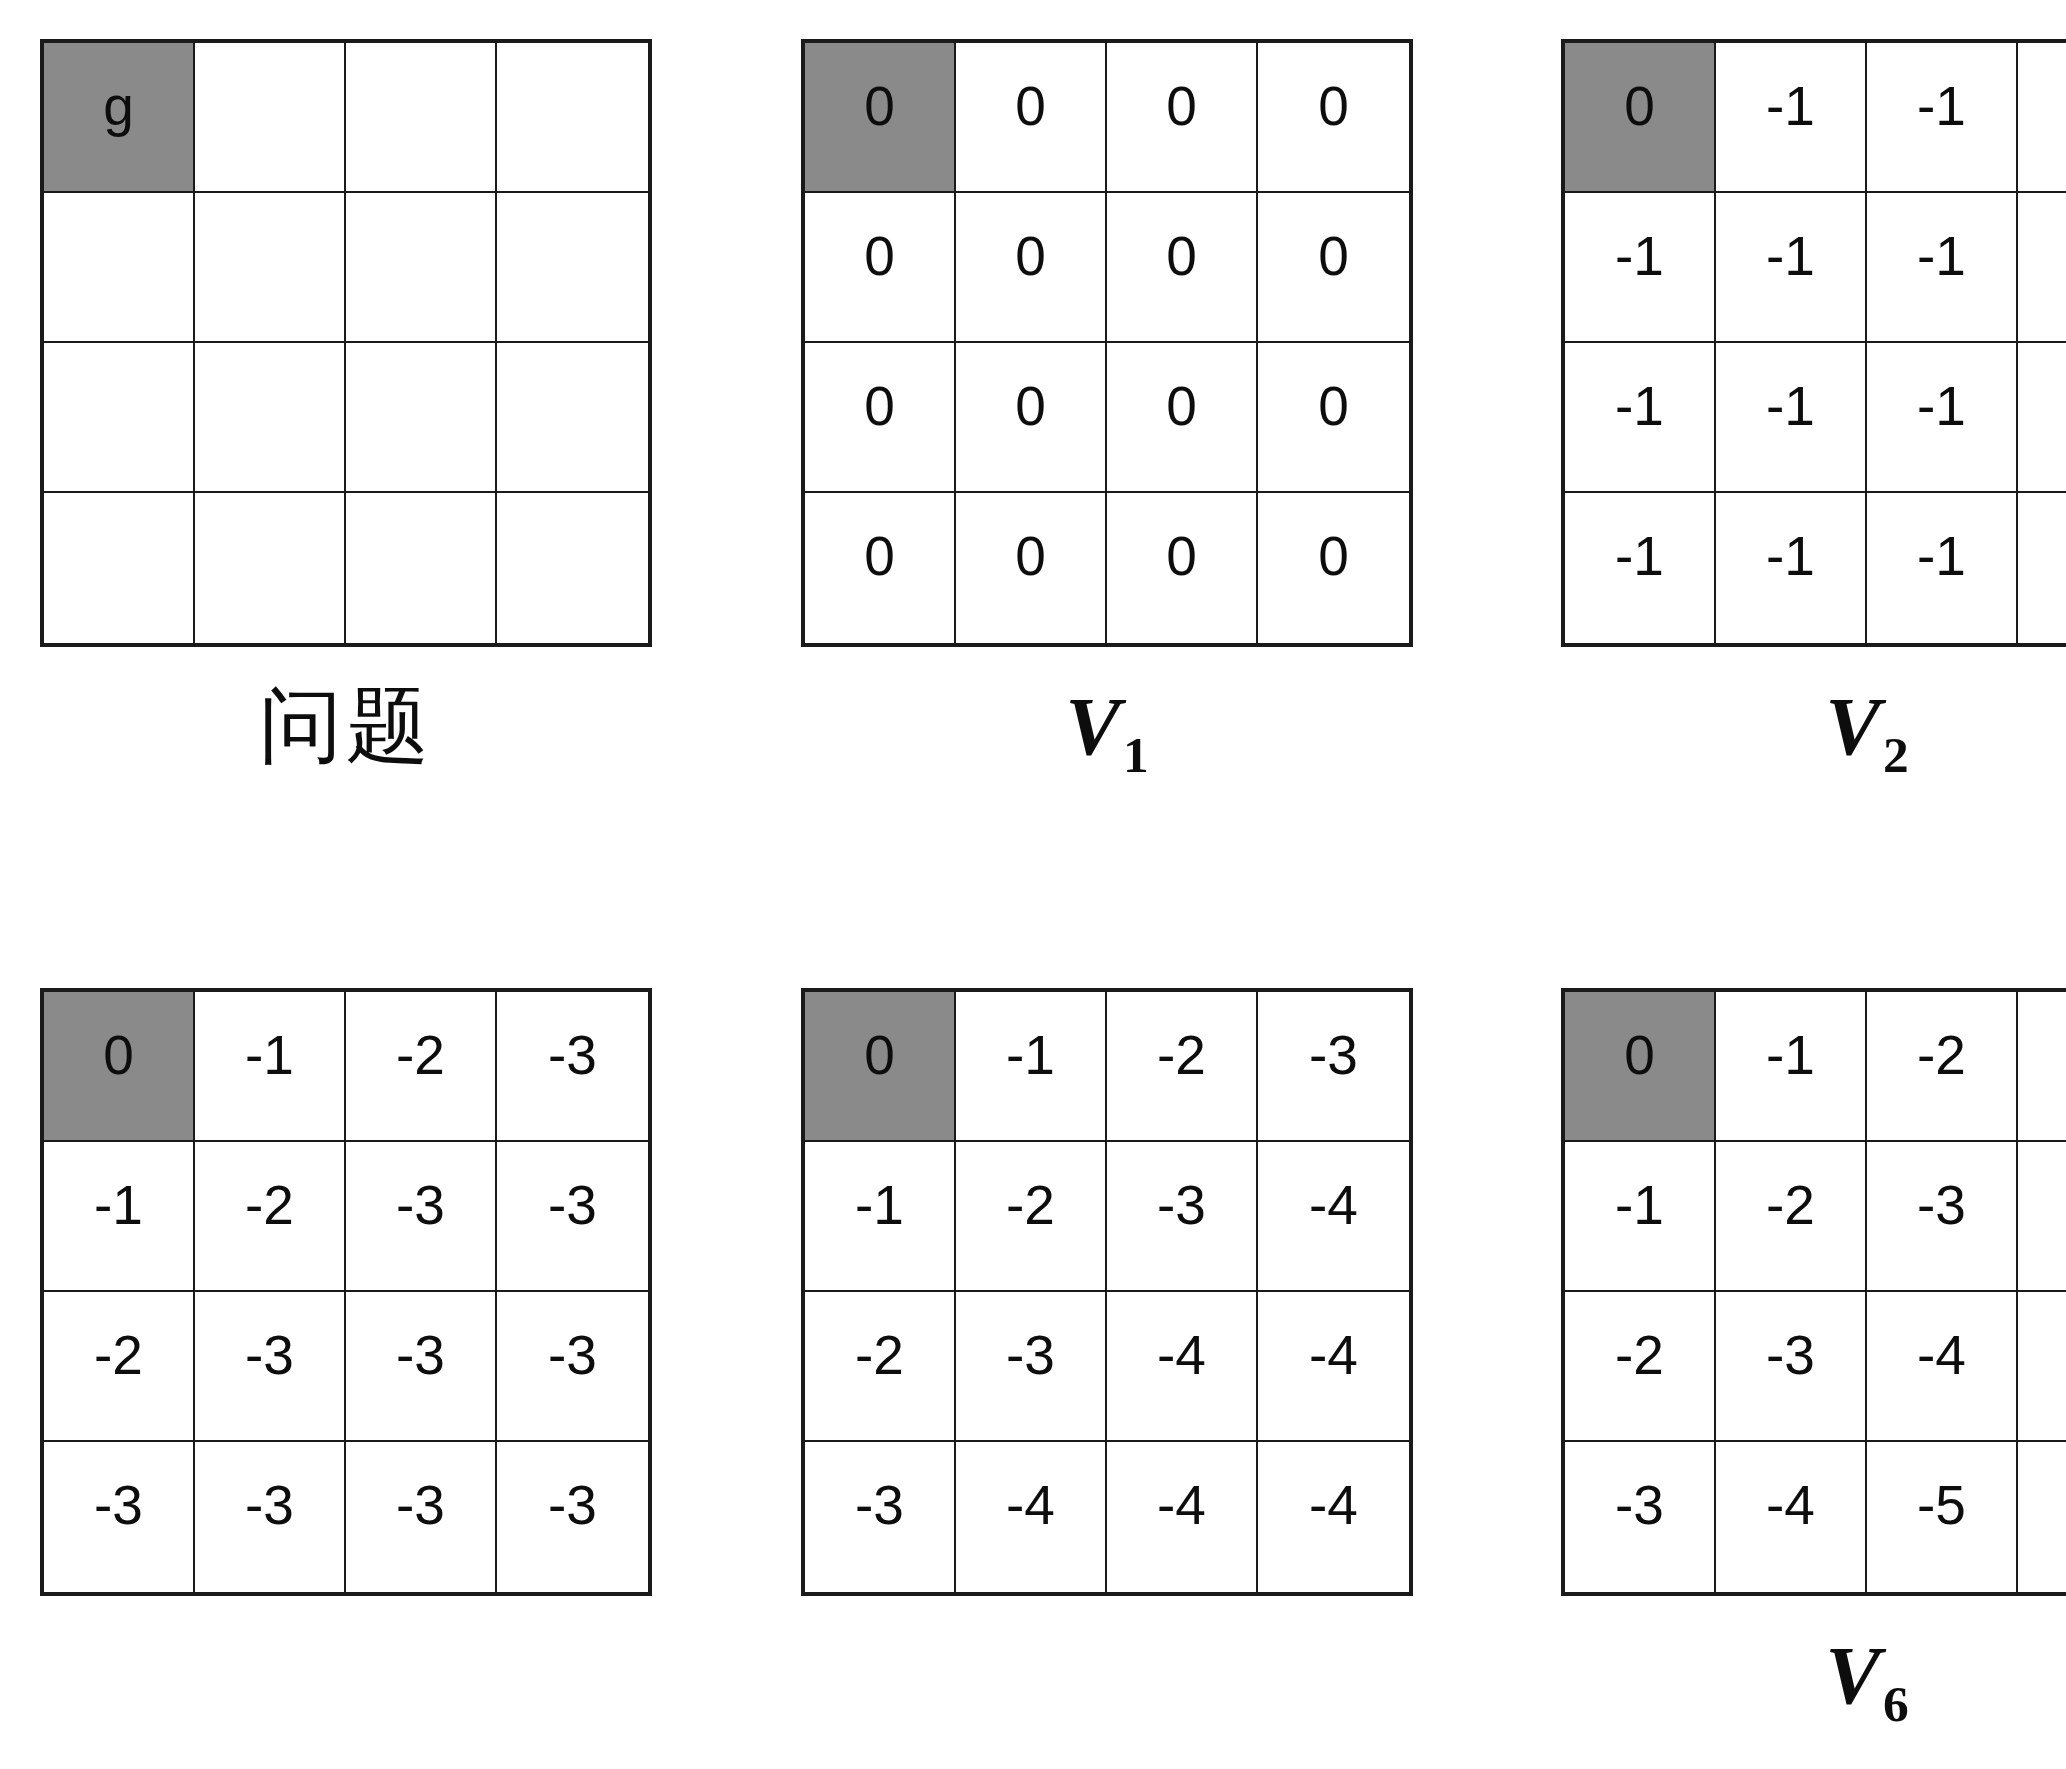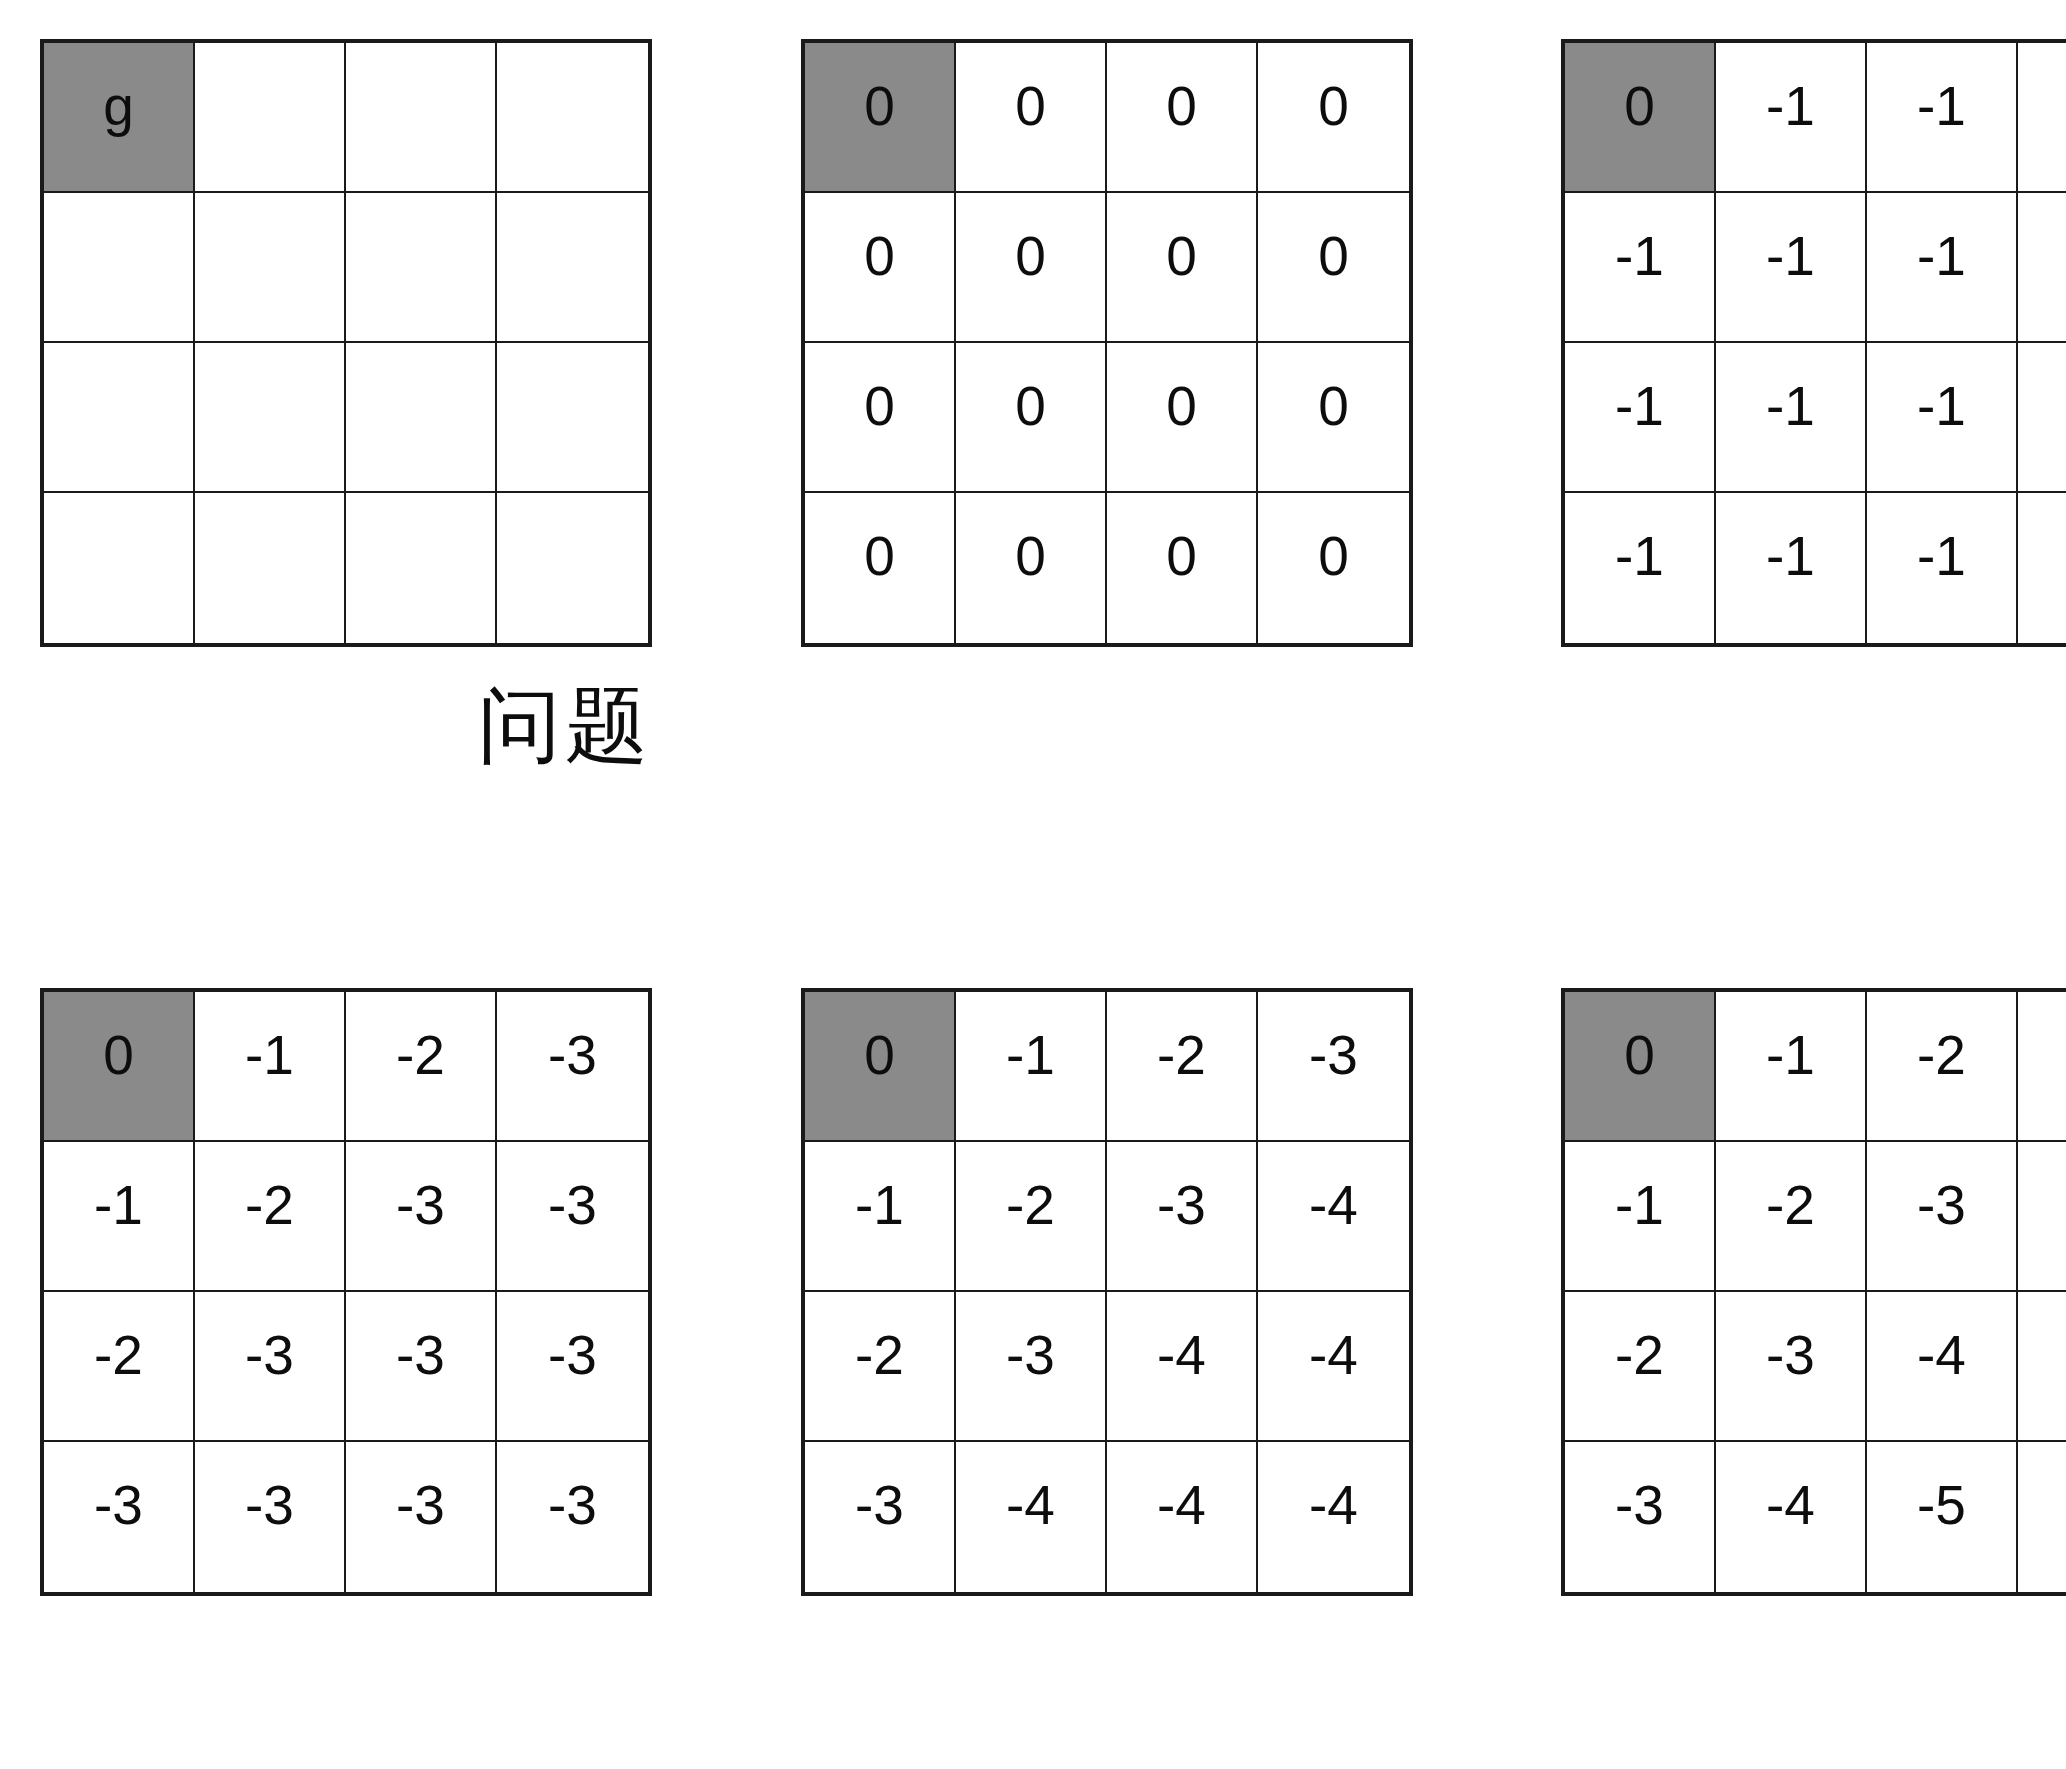--- a/index.html
+++ b/index.html
@@ -44,21 +44,21 @@
     font-family: "Liberation Sans", sans-serif;
     font-weight: 400;
   }
   .cell.col-last { border-right: none; }
   .cell.row-last { border-bottom: none; }
   .cell.goal { background: #8a8a8a; }
   .cell.empty { color: transparent; }
 
   .caption {
     width: 612px;
-    text-align: right;
+    text-align: center;
     margin-top: 38px;
     height: 107px;
     color: #0d0d0d;
   }
   .caption-cjk {
     font-family: "Liberation Serif", "DejaVu Serif", serif;
     font-size: 83px;
     line-height: 1;
     font-weight: 400;
     letter-spacing: 4.1px;
@@ -116,20 +116,21 @@
         <div class="cell col-last">0</div>
         <div class="cell">0</div>
         <div class="cell">0</div>
         <div class="cell">0</div>
         <div class="cell col-last">0</div>
         <div class="cell row-last">0</div>
         <div class="cell row-last">0</div>
         <div class="cell row-last">0</div>
         <div class="cell col-last row-last">0</div>
       </div>
+      <div class="caption"><span class="caption-math"><span>V</span><span class="sub">1</span></span></div>
     </div>
     <div class="grid-block" style="left: 1561px; top: 39px;">
       <div class="grid">
         <div class="cell goal">0</div>
         <div class="cell">-1</div>
         <div class="cell">-1</div>
         <div class="cell col-last">-1</div>
         <div class="cell">-1</div>
         <div class="cell">-1</div>
         <div class="cell">-1</div>

